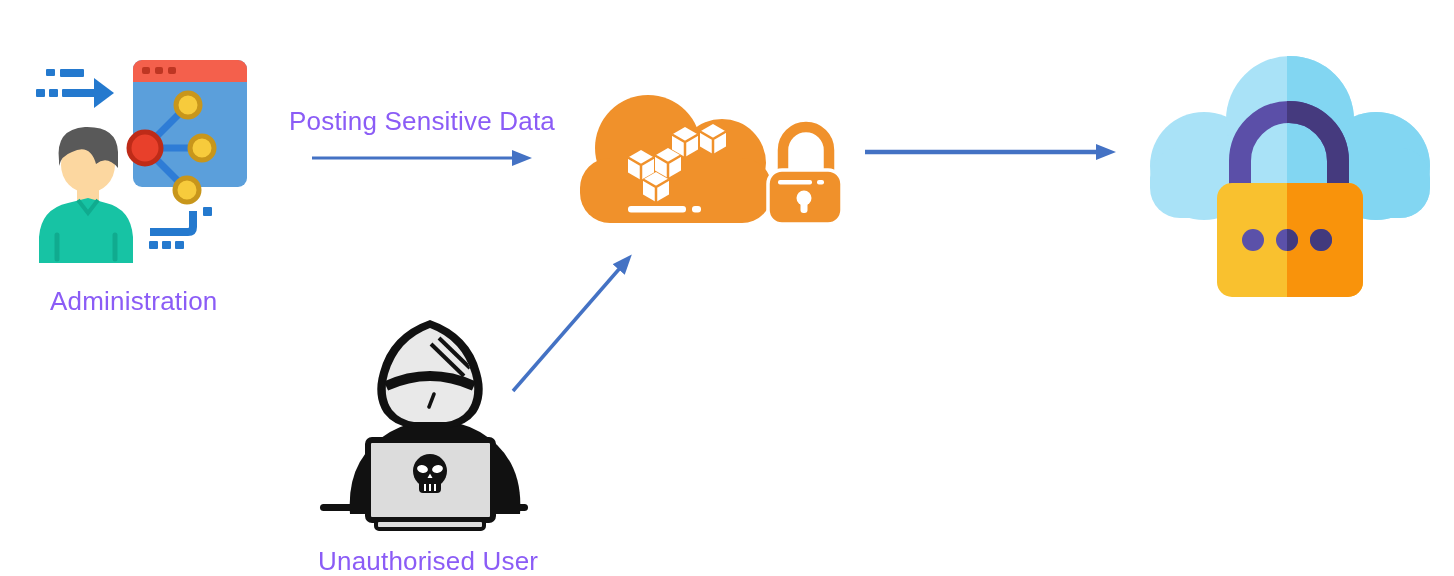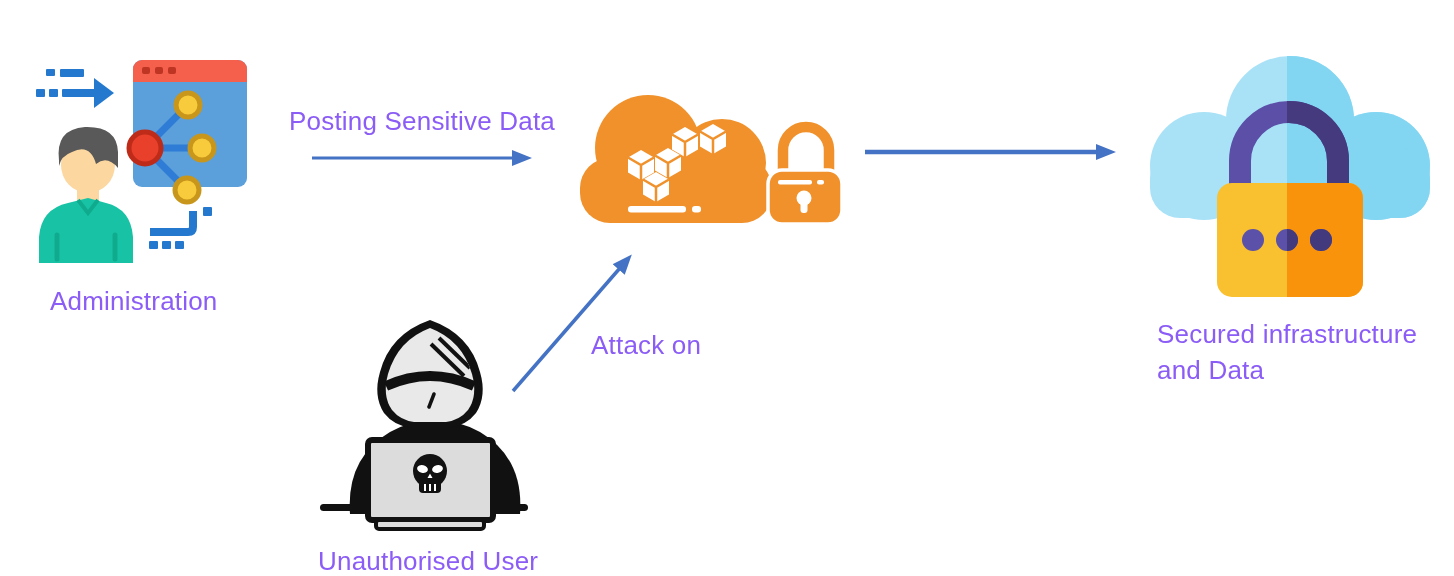--- a/index.html
+++ b/index.html
@@ -153,21 +153,20 @@
           <line x1="117" y1="166" x2="117" y2="173"></line>
         </g>
       </g>
       <rect x="58" y="202" width="108" height="9" rx="3" fill="#DCDCDC" stroke="#111" stroke-width="4"></rect>
     </g>
   </svg>
 
   <div class="label" style="left:318px;top:543px">Unauthorised User</div>
 
   <div class="label" style="left:591px;top:327px">
-    <div>Attack on</div>
   </div>
 
   <svg class="abs" style="left:1140px;top:48px" width="300" height="252" viewBox="0 0 300 252">
     <defs>
       <clipPath id="rc-right">
           <rect x="147" y="0" width="153" height="252"></rect>
         </clipPath>
     </defs>
 
     <g fill="#A9E2F7">
@@ -194,24 +193,20 @@
         <circle cx="181" cy="192" r="11"></circle>
       </g>
       <g fill="#423A7D" clip-path="url(#rc-right)">
         <circle cx="113" cy="192" r="11"></circle>
         <circle cx="147" cy="192" r="11"></circle>
         <circle cx="181" cy="192" r="11"></circle>
       </g>
     </g>
   </svg>
 
-  <div class="label" style="left:1157px;top:316px">
-    <div>Secured infrastructure</div>
-    <div>and Data</div>
-  </div>
 
   <svg class="abs" style="left:0;top:0;pointer-events:none" width="1454" height="576" viewBox="0 0 1454 576">
     <defs>
       <marker id="ah" markerUnits="userSpaceOnUse" markerWidth="20" markerHeight="16" refX="2" refY="8" orient="auto">
         <polygon points="0,0 20,8 0,16" fill="#4472C4"></polygon>
       </marker>
     </defs>
     <g stroke="#4472C4" fill="none">
       <line x1="312" y1="158" x2="514" y2="158" stroke-width="3" marker-end="url(#ah)"></line>
       <line x1="865" y1="152" x2="1098" y2="152" stroke-width="4.5" marker-end="url(#ah)"></line>

